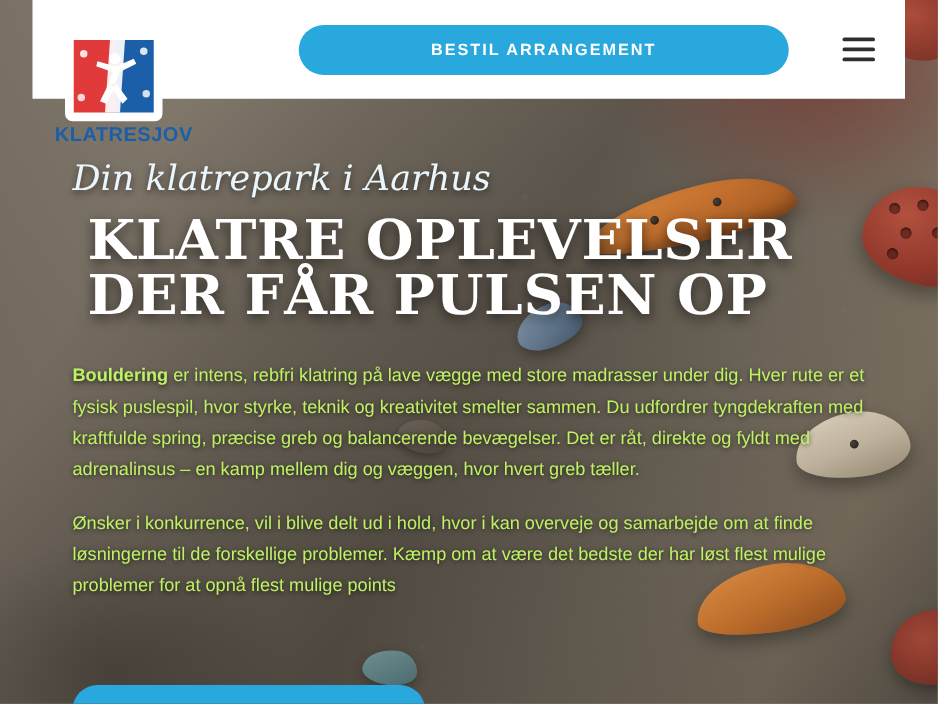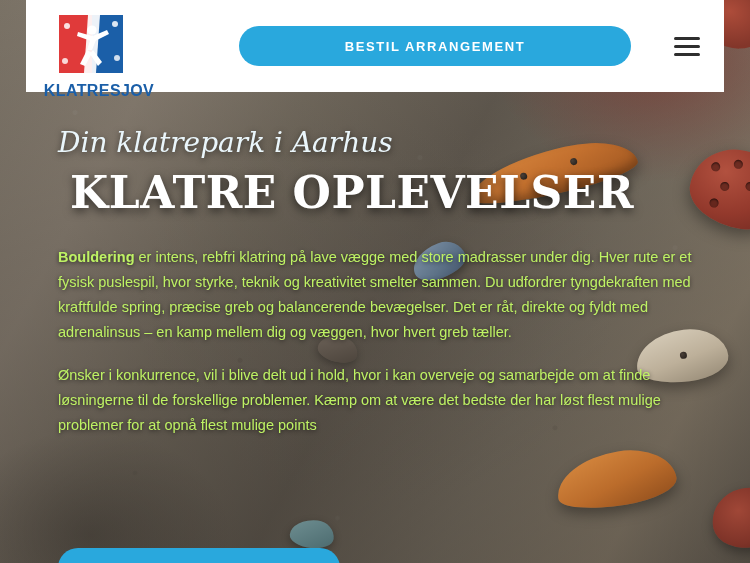--- a/index.html
+++ b/index.html
@@ -154,33 +154,33 @@
     border-radius: 50% 50% 50% 50%;
     transform: rotate(18deg);
   }
 
   
   .header {
     position: absolute;
     left: 26px;
     top: 0;
     width: 698px;
-    height: 92px;
+    height: 79px;
     background: #ffffff;
     display: flex;
     align-items: center;
     box-sizing: border-box;
     padding: 0 14px 0 0;
     z-index: 20;
   }
 
   .logo {
     position: absolute;
     left: 30px;
-    top: 6px;
+    top: 23px;
     width: 138px;
     height: 98px;
     z-index: 25;
   }
   .logo svg { display: block; }
 
   .header-spacer { width: 190px; flex: 0 0 auto; }
 
   .cta-wrap {
     flex: 1 1 auto;
@@ -358,20 +358,21 @@
 
       <text x="69" y="90" text-anchor="middle" font-family="Liberation Sans, sans-serif" font-size="16" font-weight="bold" fill="#1b5fa8" letter-spacing="0.4">KLATRESJOV</text>
     </svg>
   </div>
 
   <div class="hero-content">
     <div class="eyebrow">Din klatrepark i Aarhus</div>
 
     <h1 class="headline">
       <span>KLATRE OPLEVELSER</span>
+      <span class="line2">DER FÅR PULSEN OP</span>
     </h1>
 
     <div class="body-copy">
       <p>
         <b>Bouldering</b><span> er intens, rebfri klatring på lave vægge med store madrasser under dig. Hver rute er et fysisk puslespil, hvor styrke, teknik og kreativitet smelter sammen. Du udfordrer tyngdekraften med kraftfulde spring, præcise greb og balancerende bevægelser. Det er råt, direkte og fyldt med adrenalinsus – en kamp mellem dig og væggen, hvor hvert greb tæller.</span>
       </p>
       <p>Ønsker i konkurrence, vil i blive delt ud i hold, hvor i kan overveje og samarbejde om at finde løsningerne til de forskellige problemer. Kæmp om at være det bedste der har løst flest mulige problemer for at opnå flest mulige points</p>
     </div>
   </div>
 

